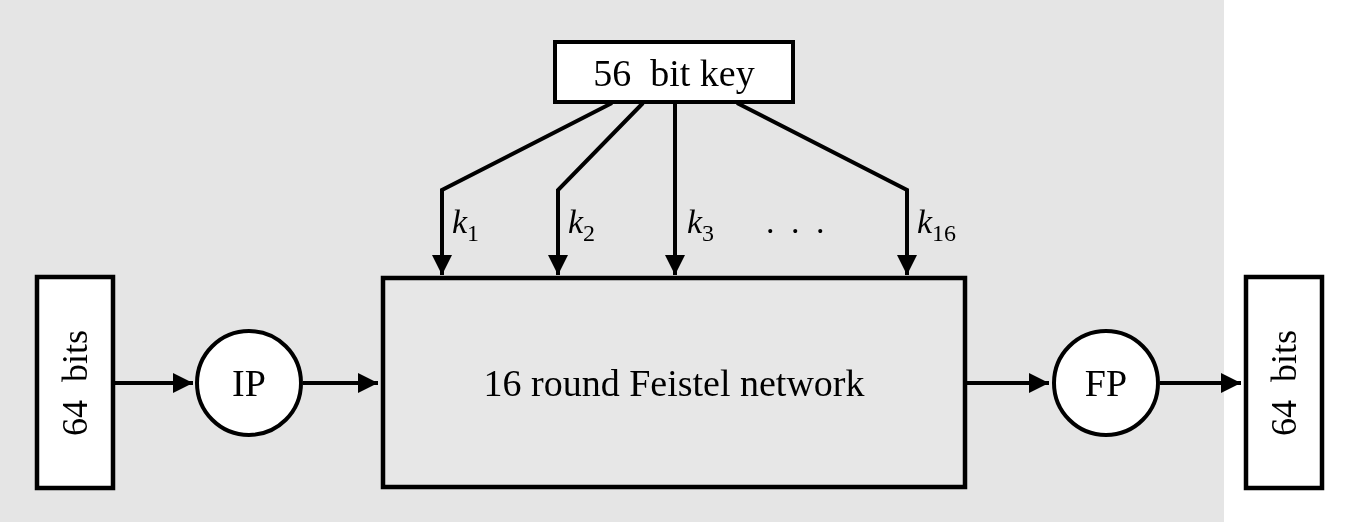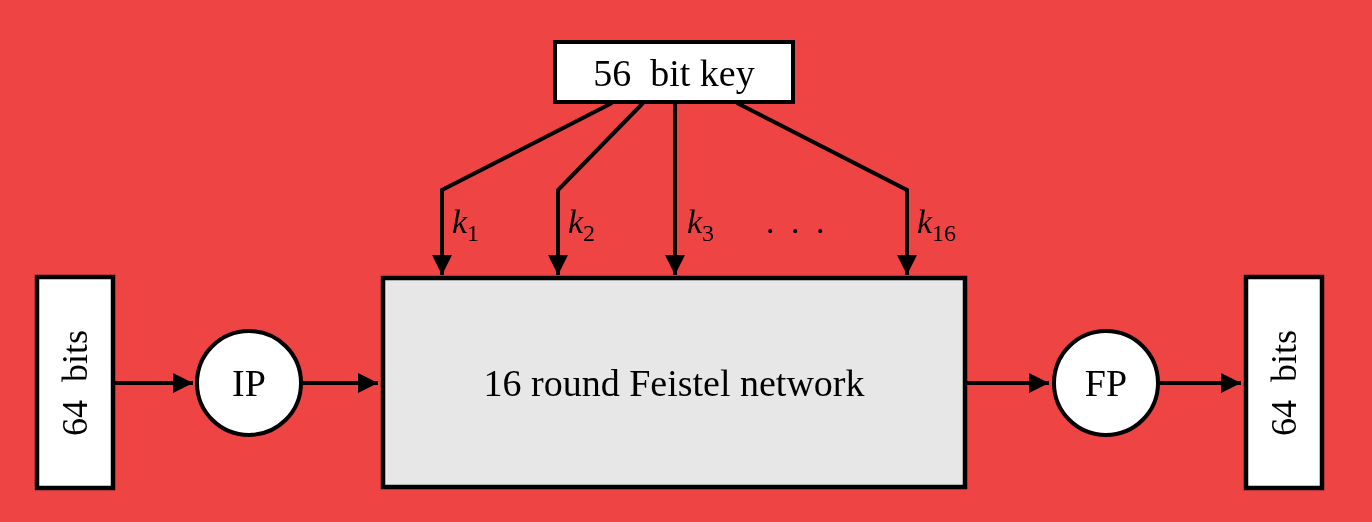--- a/index.html
+++ b/index.html
@@ -5,23 +5,23 @@
   html, body {
     margin: 0;
     padding: 0;
     background: #ffffff;
     width: 1372px;
     height: 522px;
     overflow: hidden;
   }
   .stage {
     position: relative;
-    width: 1372px;
+    width: 1224px;
     height: 522px;
-    background: #ef4444;
+    background: #e5e5e5;
   }
   svg text {
     font-family: "Liberation Serif", "DejaVu Serif", serif;
     fill: #000000;
     white-space: pre;
   }
   .box-label   { font-size: 38px; }
   .node-label  { font-size: 38px; }
   .side-label  { font-size: 36px; }
   .key-label   { font-size: 34px; font-style: italic; }

